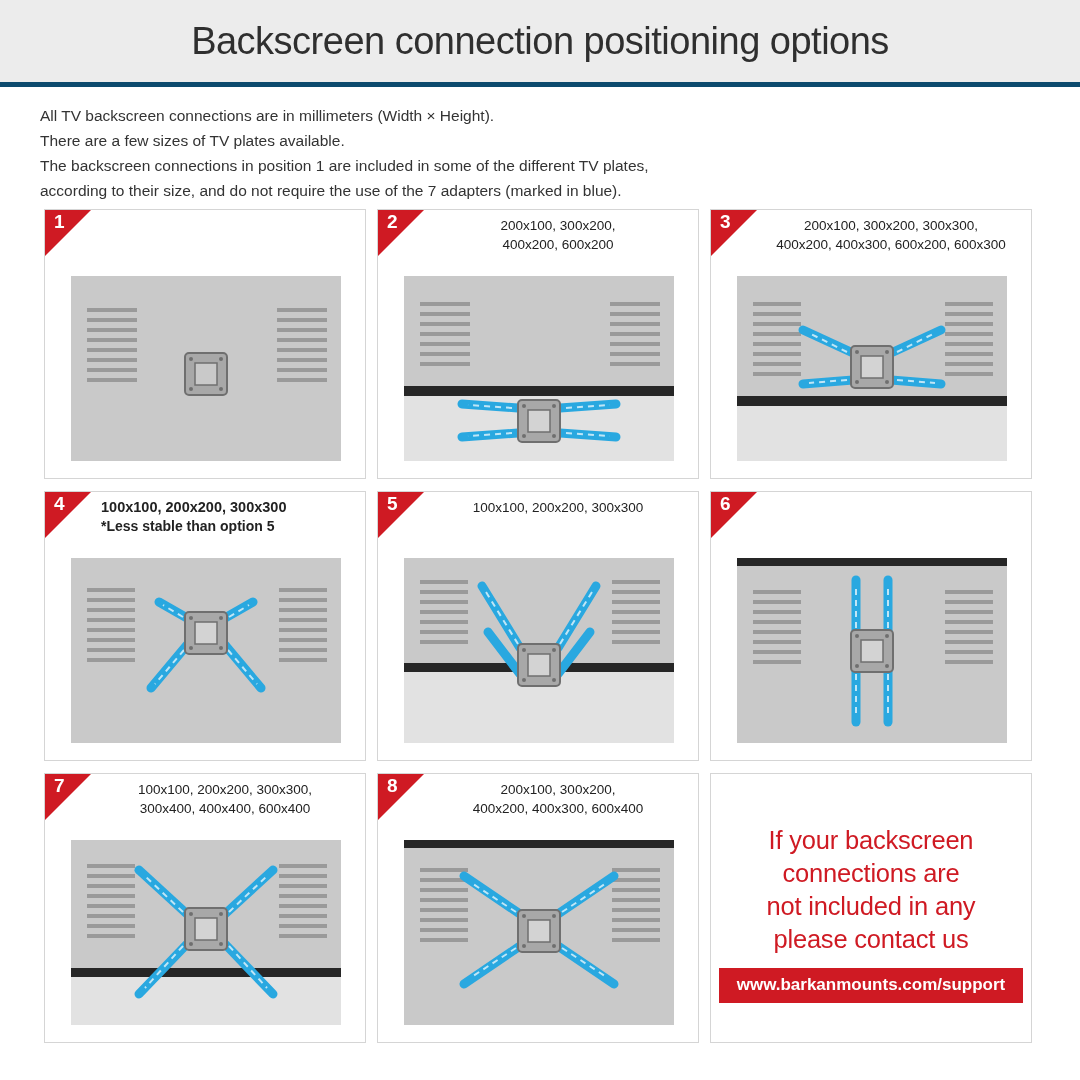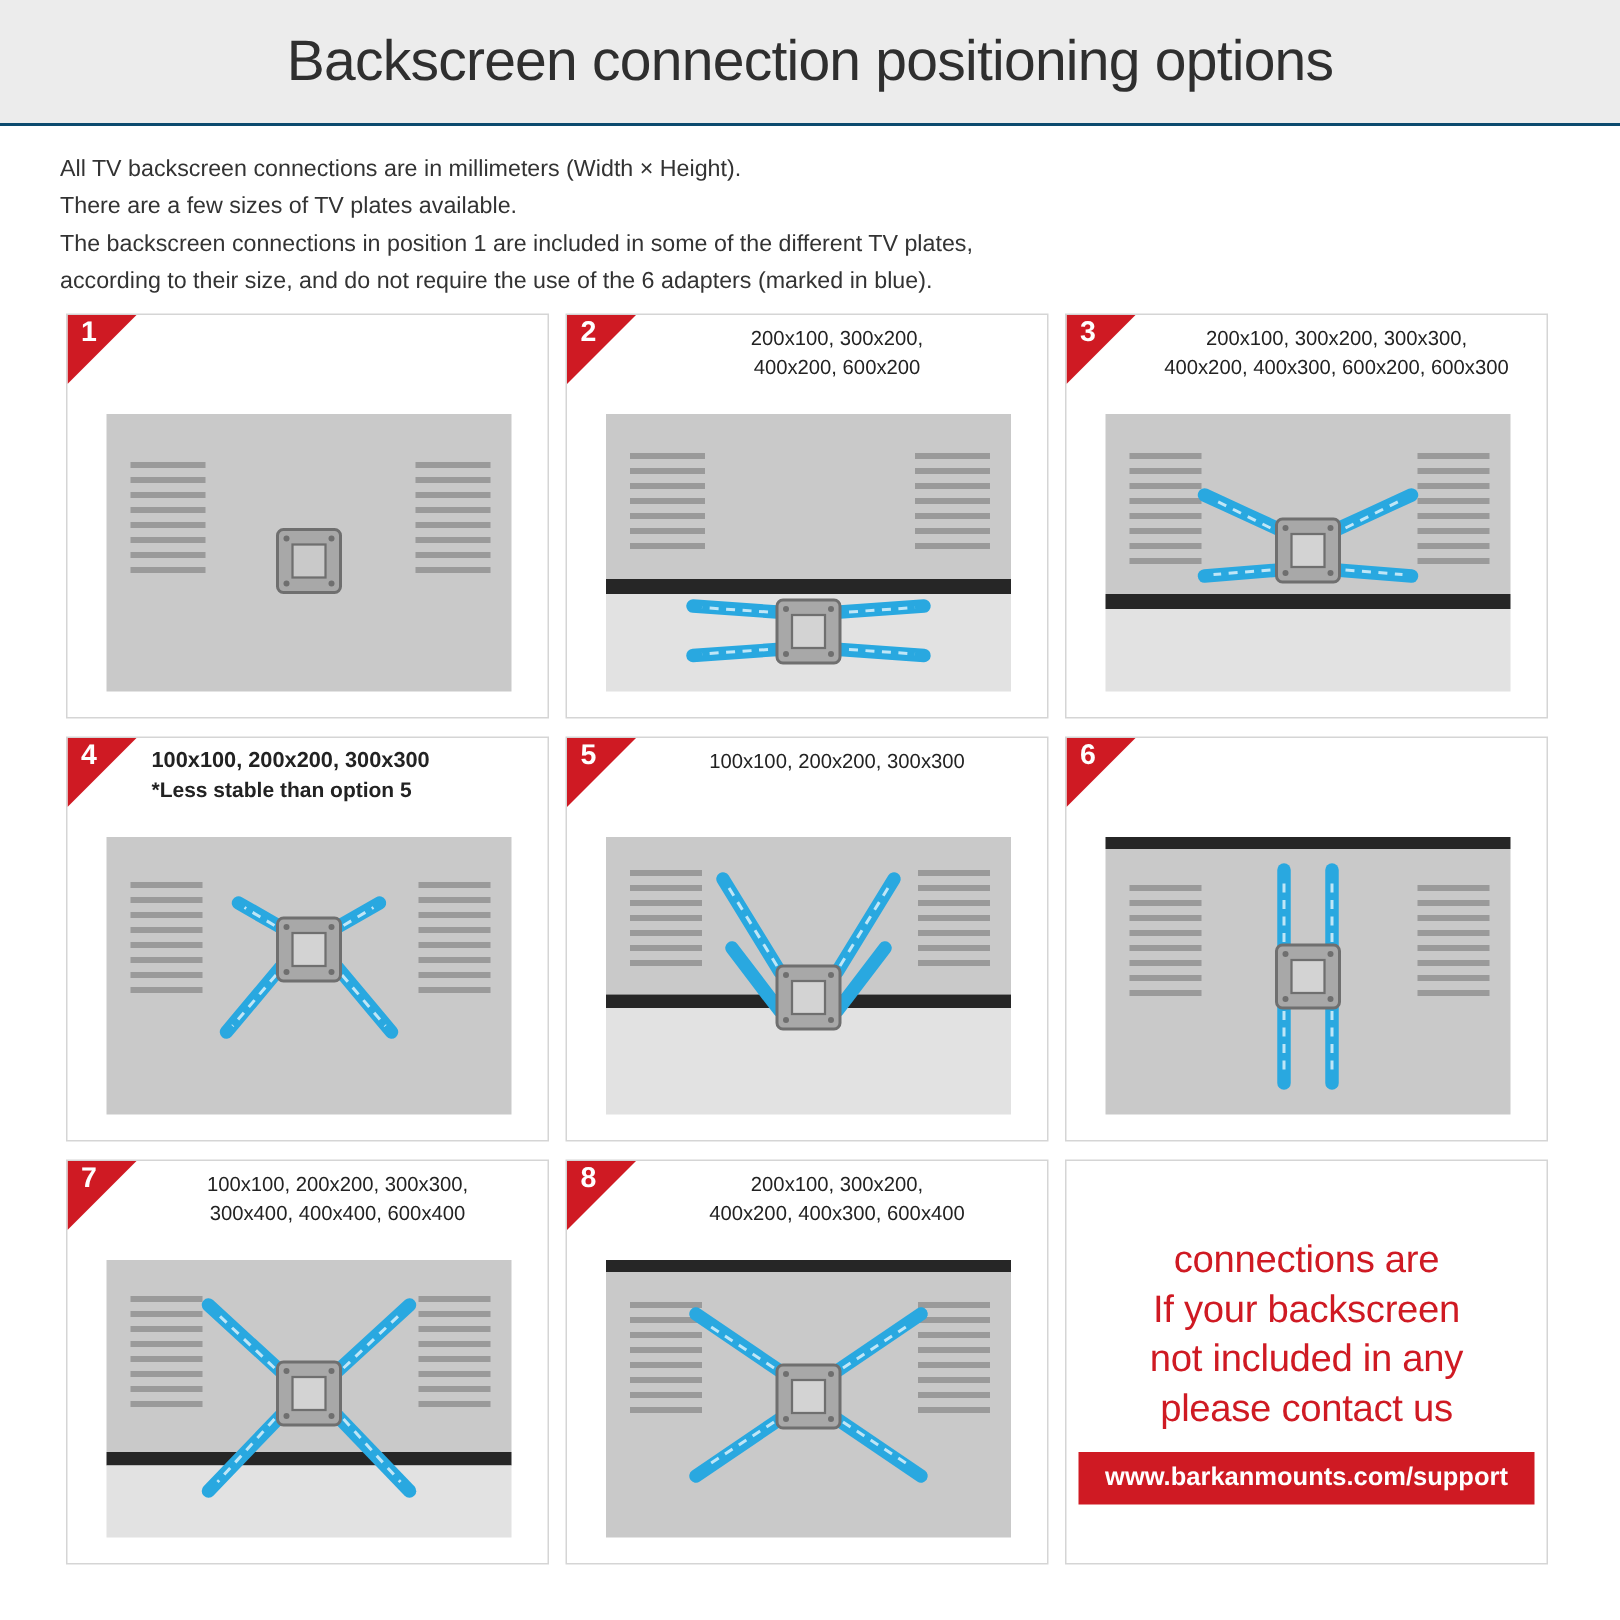--- a/index.html
+++ b/index.html
@@ -20,21 +20,21 @@
     height: 1080px;
     box-sizing: border-box;
   }
   
   .header {
     height: 82px;
     background: #ececec;
     display: flex;
     align-items: center;
     justify-content: center;
-    border-bottom: 2px solid #0c4a6e;
+    border-bottom: 5px solid #0c4a6e;
   }
   .header-title {
     font-size: 38px;
     font-weight: 400;
     letter-spacing: -0.5px;
     color: #2f2f2f;
   }
   
   .intro {
     padding: 16px 40px 4px 40px;
@@ -139,21 +139,21 @@
 <div class="page">
 
   <div class="header">
     <div class="header-title">Backscreen connection positioning options</div>
   </div>
 
   <div class="intro">
     <p>All TV backscreen connections are in millimeters (Width × Height).</p>
     <p>There are a few sizes of TV plates available.</p>
     <p>The backscreen connections in position 1 are included in some of the different TV plates,</p>
-    <p>according to their size, and do not require the use of the 6 adapters (marked in blue).</p>
+    <p>according to their size, and do not require the use of the 7 adapters (marked in blue).</p>
   </div>
 
   <div class="grid">
 
     <div class="card">
       <div class="corner"></div>
       <div class="corner-num">1</div>
       <div class="tv-area">
         <svg viewBox="0 0 322 222" width="322" height="222">
           <rect x="26" y="18" width="270" height="185" fill="#c9c9c9"></rect>
@@ -561,22 +561,22 @@
               <circle cx="176" cy="94" r="2" fill="#6f6f6f"></circle>
             <circle cx="146" cy="124" r="2" fill="#6f6f6f"></circle>
               <circle cx="176" cy="124" r="2" fill="#6f6f6f"></circle>
           </g>
         </svg>
       </div>
     </div>
 
     <div class="card contact">
       <div class="contact-text">
+        <div>If your backscreen</div>
         <div>connections are</div>
-        <div>If your backscreen</div>
         <div>not included in any</div>
         <div>please contact us</div>
       </div>
       <div class="contact-url">www.barkanmounts.com/support</div>
     </div>
 
   </div>
 </div>
 
 </body></html>

